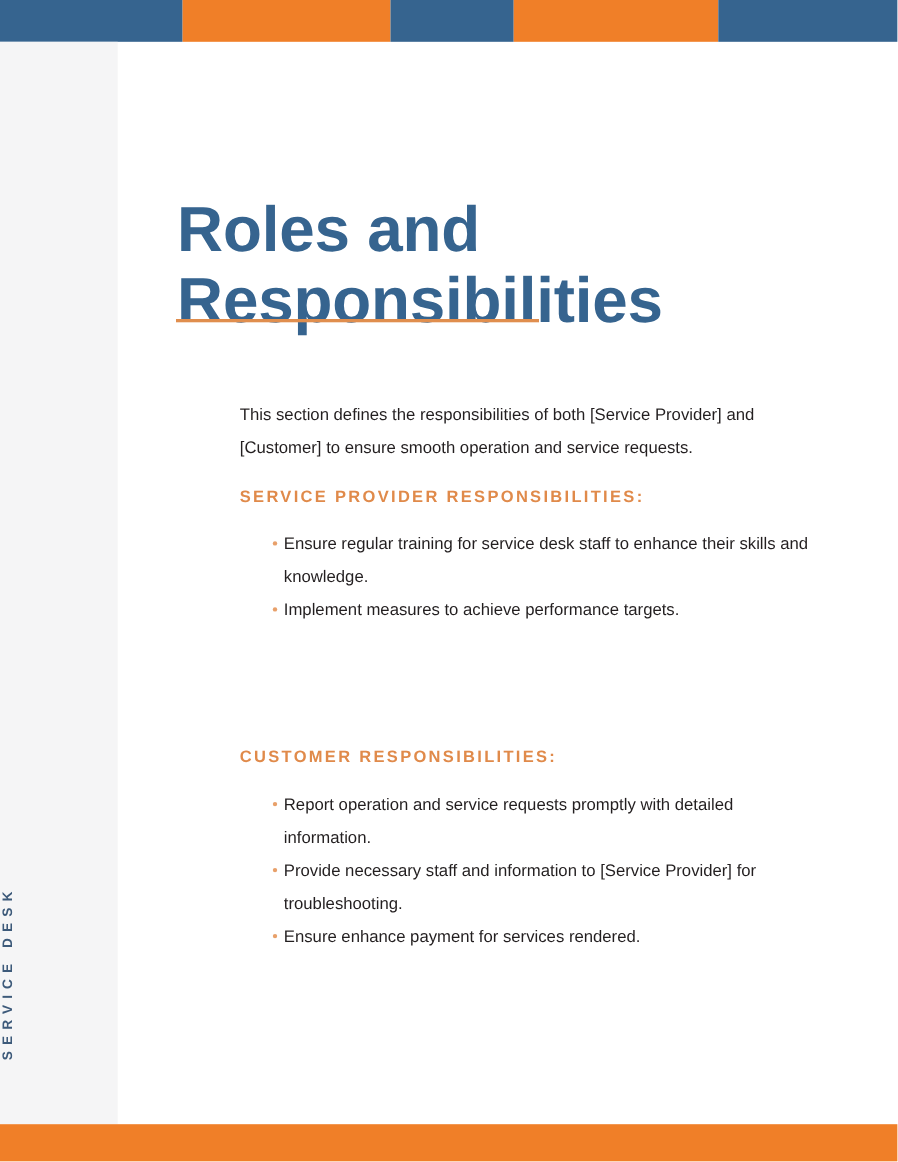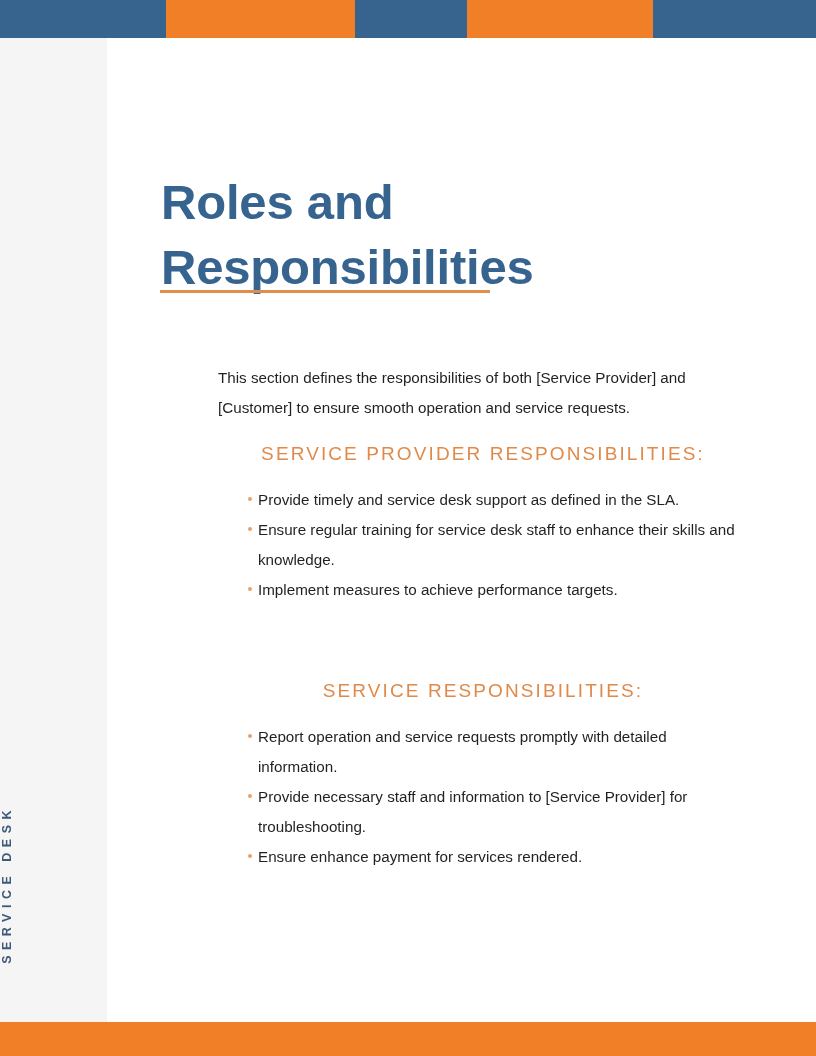--- a/index.html
+++ b/index.html
@@ -63,21 +63,21 @@
     width: 709px;
     height: 984px;
   }
 
   #page-title {
     position: absolute;
     left: 54px;
     top: 99px;
     width: 560px;
     color: #36648f;
-    font-size: 49px;
+    font-size: 58px;
     line-height: 65px;
     font-weight: bold;
     letter-spacing: -0.2px;
     font-family: "Liberation Sans", sans-serif;
   }
   #page-title .title-line { display: block; }
 
   #title-rule {
     position: absolute;
     left: 53px;
@@ -97,27 +97,26 @@
     line-height: 30px;
     font-family: "Liberation Sans", sans-serif;
   }
 
   .section-block { position: absolute; left: 111px; width: 530px; }
   #section-provider { top: 405px; }
   #section-customer { top: 642px; }
 
   .section-heading {
     color: #e08a4a;
-    font-size: 19px;
+    font-size: 15px;
     letter-spacing: 2.1px;
-    font-weight: normal;
+    font-weight: bold;
     margin: 0 0 20px 0;
     font-family: "Liberation Sans", sans-serif;
     white-space: nowrap;
-    text-align: center;
   }
 
   .bullet-list {
     list-style: none;
     margin: 0;
     padding: 0;
   }
   .bullet-item {
     position: relative;
     padding-left: 40px;
@@ -173,35 +172,31 @@
 
   <div id="title-rule"></div>
 
   <p id="intro-paragraph">This section defines the responsibilities of both [Service Provider] and [Customer] to ensure smooth operation and service requests.</p>
 
   <div class="section-block" id="section-provider">
     <h2 class="section-heading">SERVICE PROVIDER RESPONSIBILITIES:</h2>
     <ul class="bullet-list">
       <li class="bullet-item">
         <span class="bullet-dot"></span>
-        <span>Provide timely and service desk support as defined in the SLA.</span>
-      </li>
-      <li class="bullet-item">
-        <span class="bullet-dot"></span>
         <span>Ensure regular training for service desk staff to enhance their skills and knowledge.</span>
       </li>
       <li class="bullet-item">
         <span class="bullet-dot"></span>
         <span>Implement measures to achieve performance targets.</span>
       </li>
     </ul>
   </div>
 
   <div class="section-block" id="section-customer">
-    <h2 class="section-heading">SERVICE RESPONSIBILITIES:</h2>
+    <h2 class="section-heading">CUSTOMER RESPONSIBILITIES:</h2>
     <ul class="bullet-list">
       <li class="bullet-item">
         <span class="bullet-dot"></span>
         <span>Report operation and service requests promptly with detailed information.</span>
       </li>
       <li class="bullet-item">
         <span class="bullet-dot"></span>
         <span>Provide necessary staff and information to [Service Provider] for troubleshooting.</span>
       </li>
       <li class="bullet-item">

